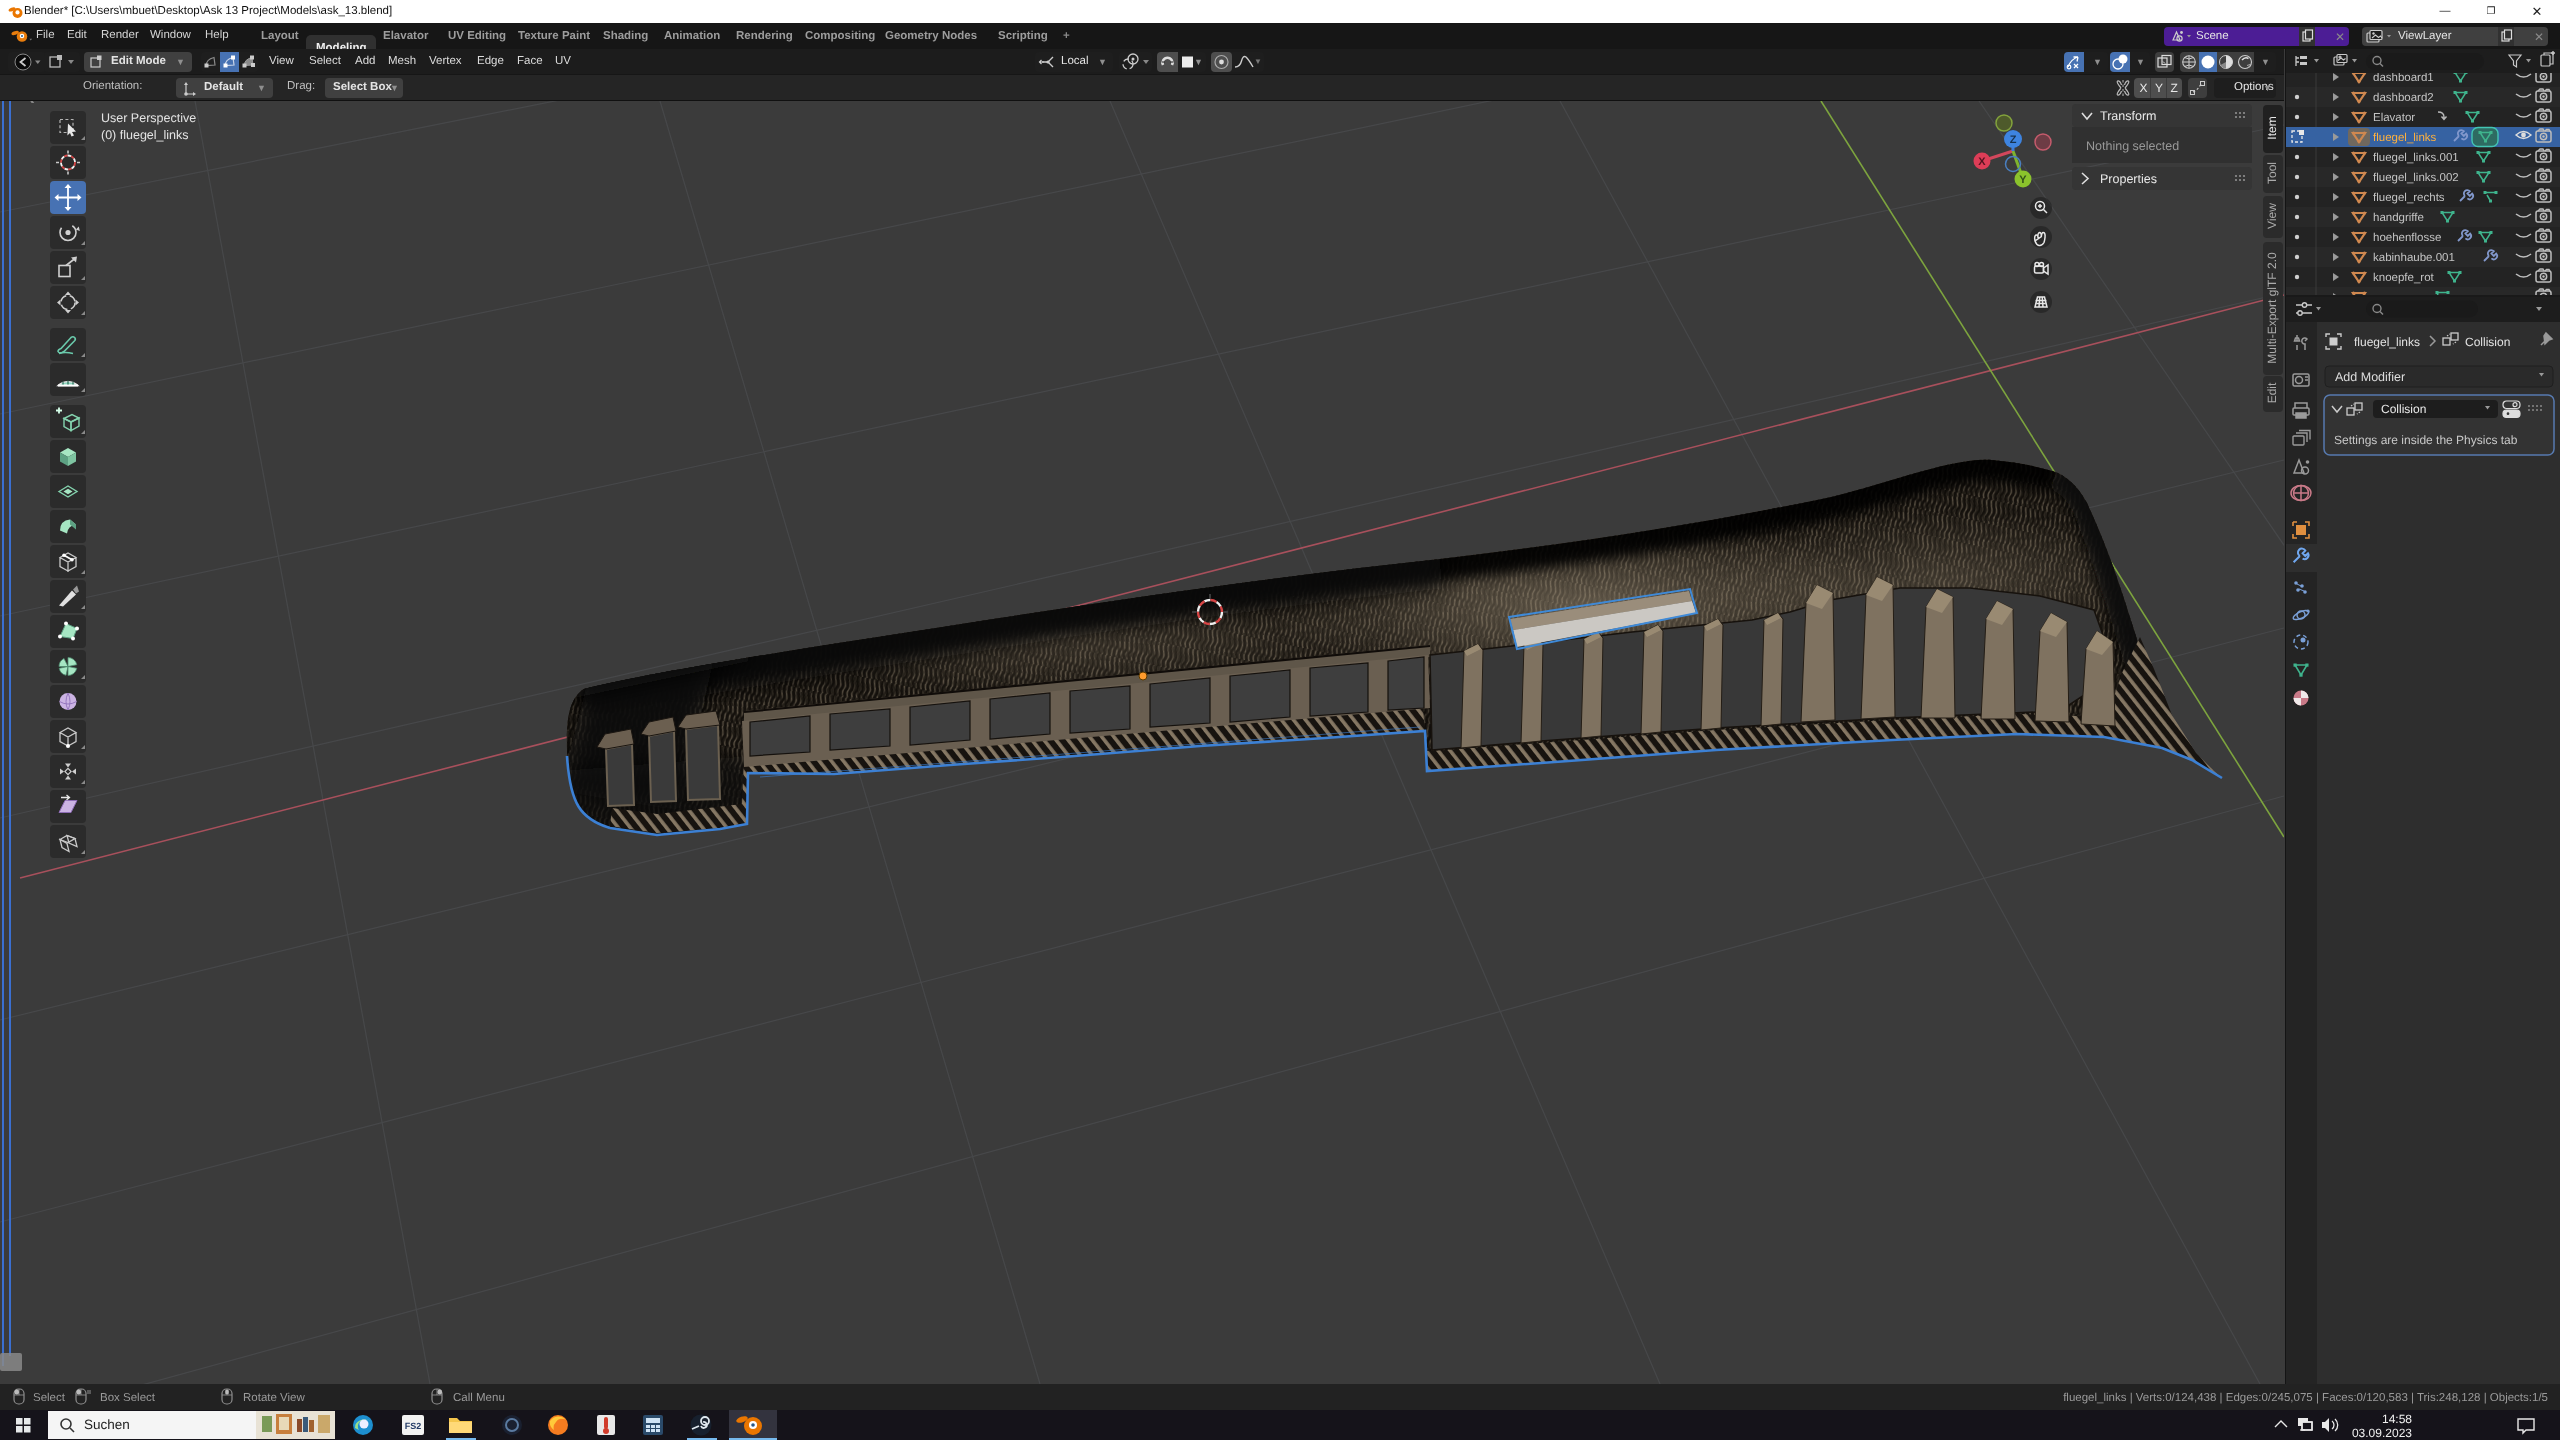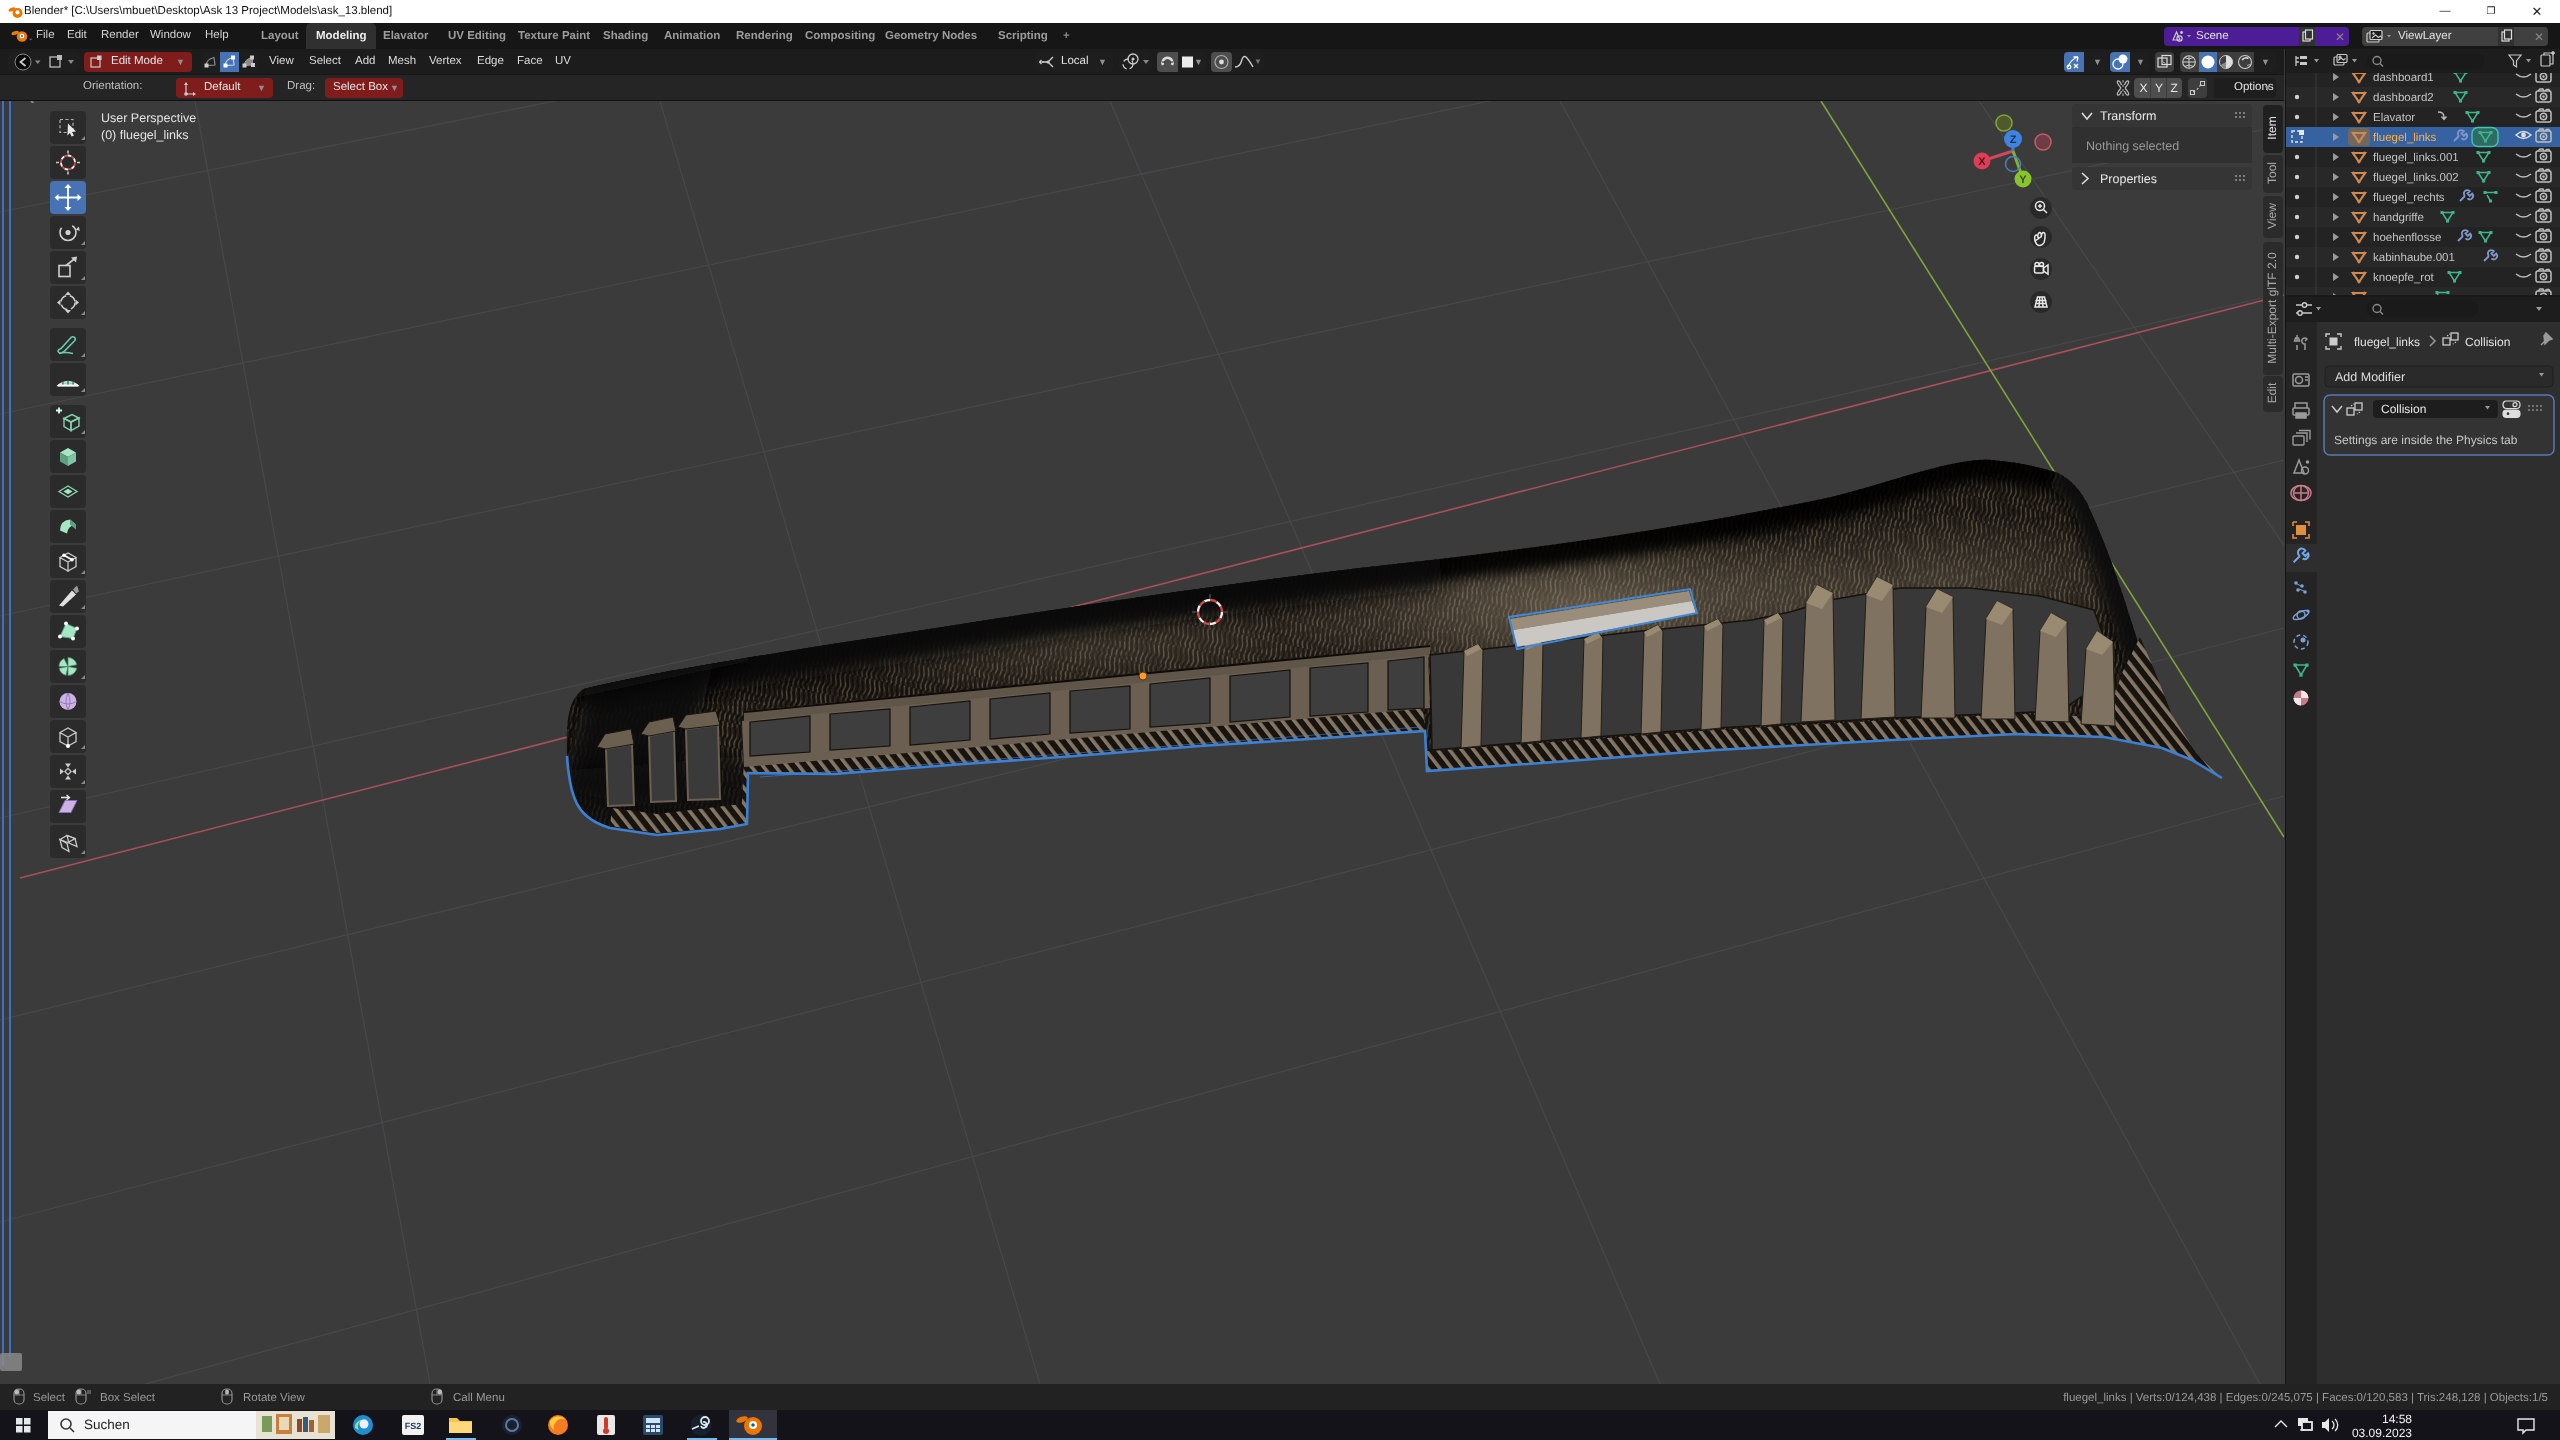--- a/index.html
+++ b/index.html
@@ -14,21 +14,21 @@
 
 #topbar { left:0; top:23px; width:2560px; height:26px; background:#161616; color:#cccccc; font-size:11.5px; }
 .menuitem { position:absolute; top:5px; color:#d4d4d4; }
 .wstab { position:absolute; top:0; height:26px; line-height:26px; color:#9d9d9d; padding:0 10px;font-weight:bold; }
 .wstab.active { background:#303030; color:#f0f0f0; border-radius:5px 5px 0 0; }
 
 #toolhdr { left:0; top:49px; width:2284px; height:26px; background:#1c1c1c; border-bottom:1px solid #161616;}
 #toolset { left:0; top:75px; width:2284px; height:26px; background:#252525; border-bottom:1px solid #101010;}
 .hmenu { position:absolute; top:6px; font-size:11.5px; color:#dcdcdc; }
 .lbl { position:absolute; font-size:11.5px; color:#bfbfbf; }
-.wdg { position:absolute; background:#7f1d1d; border-radius:4px; color:#e4e4e4; font-size:11.5px; }
+.wdg { position:absolute; background:#404040; border-radius:4px; color:#e4e4e4; font-size:11.5px;font-weight:bold; }
 .wdgdark { position:absolute; background:#1e1e1e; border-radius:4px; color:#e4e4e4; font-size:11.5px; }
 .carv { color:#8f8f8f; font-size:9px; }
 
 #viewport { left:0; top:101px; width:2284px; height:1283px; background:#3b3b3b; overflow:hidden; }
 
 #outliner { left:2285px; top:49px; width:275px; height:246px; background:#232323; overflow:hidden; border-left:1px solid #141414; }
 #outlhdr { position:absolute; left:0; top:0; width:275px; height:24px; background:#1d1d1d; }
 
 #props { left:2285px; top:295px; width:275px; height:1089px; background:#2e2e2e; border-left:1px solid #141414; border-top:2px solid #191919; }
 #propshdr { position:absolute; left:0; top:0; width:275px; height:25px; background:#1d1d1d; }
@@ -59,21 +59,21 @@
       <circle cx="13" cy="7.9" r="1.1" fill="#265787"></circle>
       <ellipse cx="5.2" cy="4.6" rx="4.4" ry="2.0" fill="#e87d0d" transform="rotate(-18 5.2 4.6)"></ellipse>
       <path d="M21.5 11 l3 0 l-1.5 2 z" fill="#777"></path>
     </svg>
     <div class="menuitem" style="left:36px;top:6px;">File</div>
     <div class="menuitem" style="left:67px;top:6px;">Edit</div>
     <div class="menuitem" style="left:101px;top:6px;">Render</div>
     <div class="menuitem" style="left:150px;top:6px;">Window</div>
     <div class="menuitem" style="left:205px;top:6px;">Help</div>
     <div class="wstab" style="left:251px;">Layout</div>
-    <div class="wstab active" style="left:306px;">Modeling</div>
+    <div class="wstab active" style="left:306px;margin-top:12px;">Modeling</div>
     <div class="wstab" style="left:373px;">Elavator</div>
     <div class="wstab" style="left:438px;">UV Editing</div>
     <div class="wstab" style="left:508px;">Texture Paint</div>
     <div class="wstab" style="left:593px;">Shading</div>
     <div class="wstab" style="left:654px;">Animation</div>
     <div class="wstab" style="left:726px;">Rendering</div>
     <div class="wstab" style="left:795px;">Compositing</div>
     <div class="wstab" style="left:875px;">Geometry Nodes</div>
     <div class="wstab" style="left:988px;">Scripting</div>
     <div class="wstab" style="left:1053px;color:#888;">+</div>

